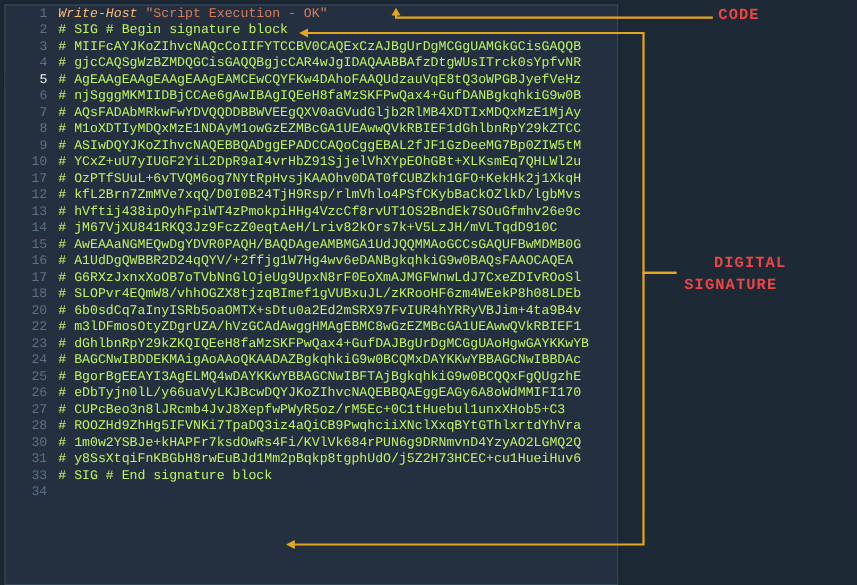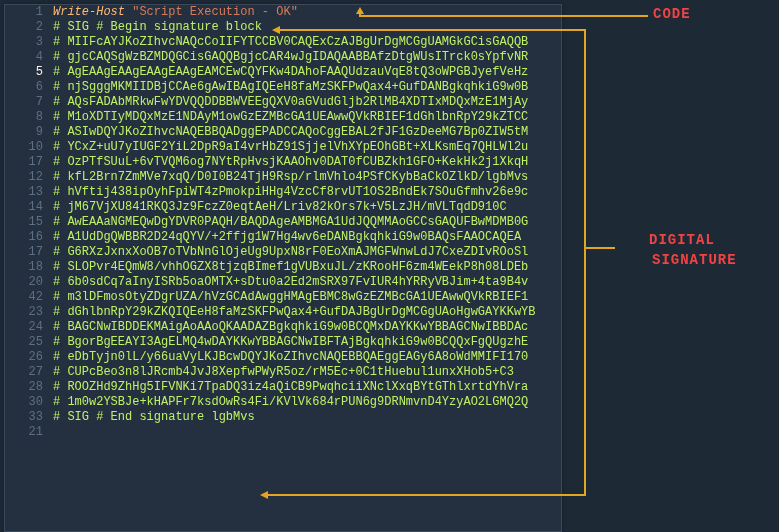--- a/index.html
+++ b/index.html
@@ -51,21 +51,21 @@
   .annot {
     position: absolute;
     color: #ef4444;
     font-family: Consolas, 'Courier New', monospace;
     font-weight: bold;
     font-size: 14px;
     letter-spacing: 1px;
   }
   .annot-code { left: 653px; top: 6px; }
   .annot-sig1 { left: 649px; top: 232px; }
-  .annot-sig2 { left: 652px; top: 252px; text-align: center; }
+  .annot-sig2 { left: 622px; top: 252px; text-align: center; }
   .arrow {
     stroke: #e3a622;
     stroke-width: 2;
     fill: none;
   }
   .arrowhead {
     fill: #e3a622;
   }
   svg.overlay {
     position: absolute;
@@ -148,21 +148,21 @@
     </div>
     <div class="line">
       <div class="gutter">18</div>
       <div class="content"><span class="tok-cmt"># SLOPvr4EQmW8/vhhOGZX8tjzqBImef1gVUBxuJL/zKRooHF6zm4WEekP8h08LDEb</span></div>
     </div>
     <div class="line">
       <div class="gutter">20</div>
       <div class="content"><span class="tok-cmt"># 6b0sdCq7aInyISRb5oaOMTX+sDtu0a2Ed2mSRX97FvIUR4hYRRyVBJim+4ta9B4v</span></div>
     </div>
     <div class="line">
-      <div class="gutter">42</div>
+      <div class="gutter">22</div>
       <div class="content"><span class="tok-cmt"># m3lDFmosOtyZDgrUZA/hVzGCAdAwggHMAgEBMC8wGzEZMBcGA1UEAwwQVkRBIEF1</span></div>
     </div>
     <div class="line">
       <div class="gutter">23</div>
       <div class="content"><span class="tok-cmt"># dGhlbnRpY29kZKQIQEeH8faMzSKFPwQax4+GufDAJBgUrDgMCGgUAoHgwGAYKKwYB</span></div>
     </div>
     <div class="line">
       <div class="gutter">24</div>
       <div class="content"><span class="tok-cmt"># BAGCNwIBDDEKMAigAoAAoQKAADAZBgkqhkiG9w0BCQMxDAYKKwYBBAGCNwIBBDAc</span></div>
     </div>
@@ -180,25 +180,29 @@
     </div>
     <div class="line">
       <div class="gutter">28</div>
       <div class="content"><span class="tok-cmt"># ROOZHd9ZhHg5IFVNKi7TpaDQ3iz4aQiCB9PwqhciiXNclXxqBYtGThlxrtdYhVra</span></div>
     </div>
     <div class="line">
       <div class="gutter">30</div>
       <div class="content"><span class="tok-cmt"># 1m0w2YSBJe+kHAPFr7ksdOwRs4Fi/KVlVk684rPUN6g9DRNmvnD4YzyAO2LGMQ2Q</span></div>
     </div>
     <div class="line">
+      <div class="gutter">31</div>
+      <div class="content"><span class="tok-cmt"># y8SsXtqiFnKBGbH8rwEuBJd1Mm2pBqkp8tgphUdO/j5Z2H73HCEC+cu1HueiHuv6</span></div>
+    </div>
+    <div class="line">
       <div class="gutter">33</div>
-      <div class="content"><span class="tok-cmt"># SIG # End signature lgbMvs</span></div>
-    </div>
-    <div class="line">
-      <div class="gutter">21</div>
+      <div class="content"><span class="tok-cmt"># SIG # End signature block</span></div>
+    </div>
+    <div class="line">
+      <div class="gutter">34</div>
       <div class="content"></div>
     </div>
   </div>
 
 <div class="annot annot-code">CODE</div>
 <div class="annot annot-sig1">DIGITAL</div>
 <div class="annot annot-sig2">SIGNATURE</div>
 
 <svg class="overlay">
 

